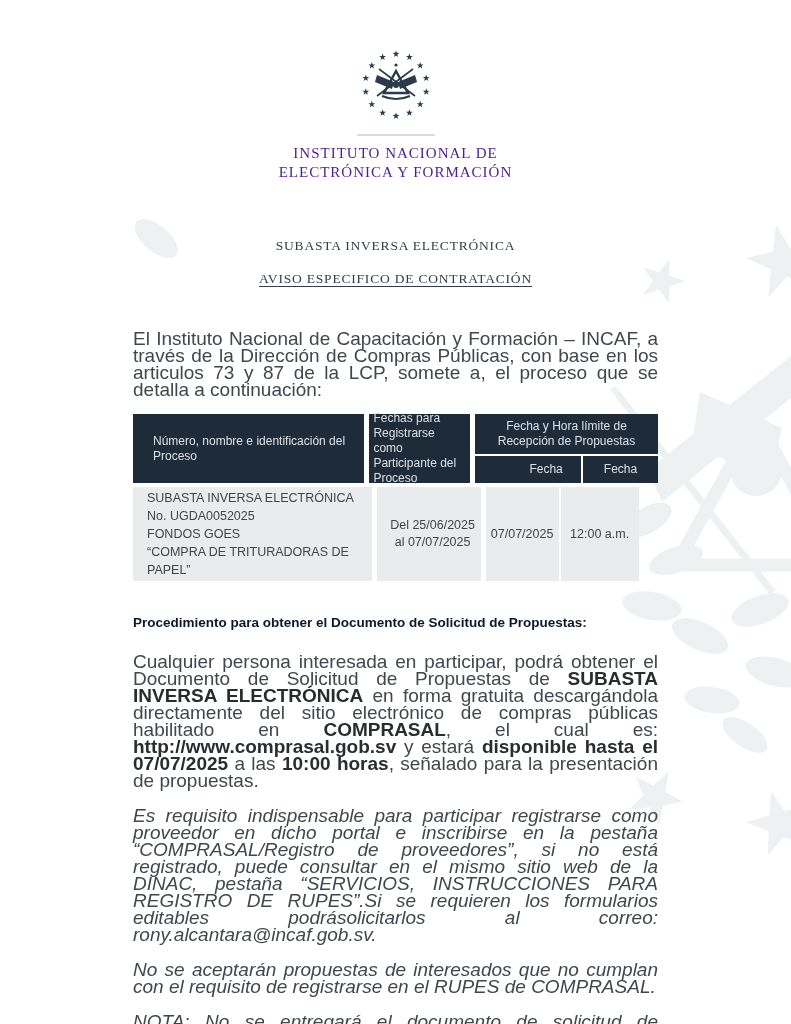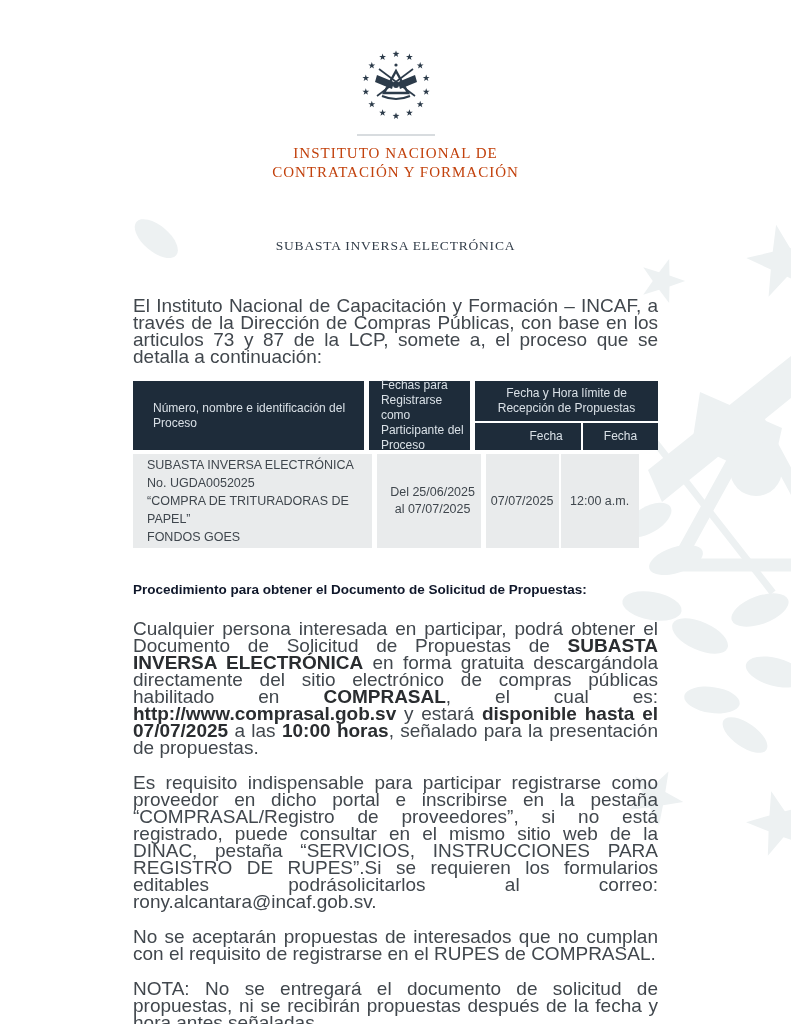--- a/index.html
+++ b/index.html
@@ -9,48 +9,48 @@
   }
   .watermark{position:absolute;top:0;left:0;width:791px;height:1024px;pointer-events:none;z-index:0;}
   .page{position:relative;z-index:1;padding:40px 133px 0 133px;}
 
   
   .logo-wrap{text-align:center;}
   .logo-svg{display:block;margin:0 auto;}
   .logo-divider{width:78px;height:2px;background:#d8dcdf;margin:2px auto 8px auto;}
   .org-name{
     font-family:"Liberation Serif","DejaVu Serif",serif;
-    font-size:15px;line-height:19px;letter-spacing:1px;color:#c2410c;text-align:center;
+    font-size:15px;line-height:19px;letter-spacing:1px;color:#4c1d95;text-align:center;
   }
 
   
   .titles{margin-top:56px;text-align:center;font-family:"Liberation Serif","DejaVu Serif",serif;color:#323d49;}
   .title1{font-size:13.5px;letter-spacing:0.8px;}
   .title2{font-size:13.5px;letter-spacing:0.8px;margin-top:17px;text-decoration:underline;text-underline-offset:3px;}
 
   
   .para{font-size:19px;line-height:17px;text-align:justify;margin:0;}
   .intro{margin-top:43px;}
   .b{font-weight:700;color:#2a2d30;}
   .proc-heading{font-size:13.5px;font-weight:700;color:#0f172a;margin-top:34px;}
   .p1{margin-top:23px;}
-  .pnext{margin-top:18px;}
+  .pnext{margin-top:18px;font-style:italic;}
 
   
   .doc-table{margin-top:16px;width:525px;}
   .t-row{display:flex;}
   .t-body-row{margin-top:4px;}
   .th-bg{background:#1e2c3a;color:#d9e0e6;font-size:12px;line-height:15px;}
   .td-bg{background:#e9ebec;color:#3f464d;font-size:12.5px;}
   .c1{width:252px;}
   .c2{width:110px;margin-left:5px;padding-left:8px;}
   .c34{width:183px;margin-left:5px;}
   .th{height:69px;box-sizing:border-box;}
   .th.c1{display:flex;align-items:center;padding-left:20px;padding-right:10px;}
-  .th.c2{display:flex;align-items:center;padding-left:12px;padding-right:4px;}
+  .th.c2{display:flex;align-items:center;padding-left:4px;padding-right:4px;}
   .fh-group{display:flex;flex-direction:column;}
   .fh-top{flex:1;display:flex;align-items:center;justify-content:center;text-align:center;
           border-bottom:2px solid #ffffff;padding:3px 2px;}
   .fh-bottom{display:flex;height:27px;padding-left:36px;}
   .fh-cell{display:flex;align-items:center;justify-content:center;}
   .fh-fecha{width:73px;}
   .fh-div{width:2px;background:#ffffff;}
   .fh-hora{width:78px;}
   .td{height:94px;box-sizing:border-box;}
   .td.c1{display:flex;flex-direction:column;justify-content:center;padding-left:14px;padding-right:6px;line-height:18px;}
@@ -120,26 +120,27 @@
         <polygon points="61,35 78,42 76,49 59,42"></polygon>
         <polygon points="99,35 82,42 84,49 101,42"></polygon>
         <path d="M80,31 L92,53 L68,53 Z" fill="none" stroke="#2c3b4a" stroke-width="2.4"></path>
         <circle cx="80" cy="45" r="3"></circle>
         <path d="M66,56 Q80,62 94,56" fill="none" stroke="#2c3b4a" stroke-width="2"></path>
       </g>
     </svg>
     <div class="logo-divider"></div>
     <div class="org-name">
       <div>INSTITUTO NACIONAL DE</div>
-      <div>CONTRATACIÓN Y FORMACIÓN</div>
+      <div>ELECTRÓNICA Y FORMACIÓN</div>
     </div>
   </div>
 
   <div class="titles">
     <div class="title1">SUBASTA INVERSA ELECTRÓNICA</div>
+    <div class="title2">AVISO ESPECIFICO DE CONTRATACIÓN</div>
   </div>
 
   <p class="para intro">El Instituto Nacional de Capacitación y Formación – INCAF, a través de la Dirección de Compras Públicas, con base en los articulos 73 y 87 de la LCP, somete a, el proceso que se detalla a continuación:</p>
 
   <div class="doc-table">
     <div class="t-row">
       <div class="th th-bg c1">Número, nombre e identificación del Proceso</div>
       <div class="th th-bg c2">Fechas para Registrarse como Participante del Proceso</div>
       <div class="th th-bg c34 fh-group">
         <div class="fh-top">Fecha y Hora límite de Recepción de Propuestas</div>
@@ -147,22 +148,22 @@
           <div class="fh-cell fh-fecha">Fecha</div>
           <div class="fh-div"></div>
           <div class="fh-cell fh-hora">Fecha</div>
         </div>
       </div>
     </div>
     <div class="t-row t-body-row">
       <div class="td td-bg c1">
         <div>SUBASTA INVERSA ELECTRÓNICA</div>
         <div>No. UGDA0052025</div>
+        <div>FONDOS GOES</div>
         <div>“COMPRA DE TRITURADORAS DE PAPEL”</div>
-        <div>FONDOS GOES</div>
       </div>
       <div class="td td-bg c2">
         <div>Del 25/06/2025</div>
         <div>al 07/07/2025</div>
       </div>
       <div class="c34 td-group">
         <div class="td-sub td-bg fh-fecha">07/07/2025</div>
         <div class="fh-div"></div>
         <div class="td-sub td-bg fh-hora">12:00 a.m.</div>
       </div>

